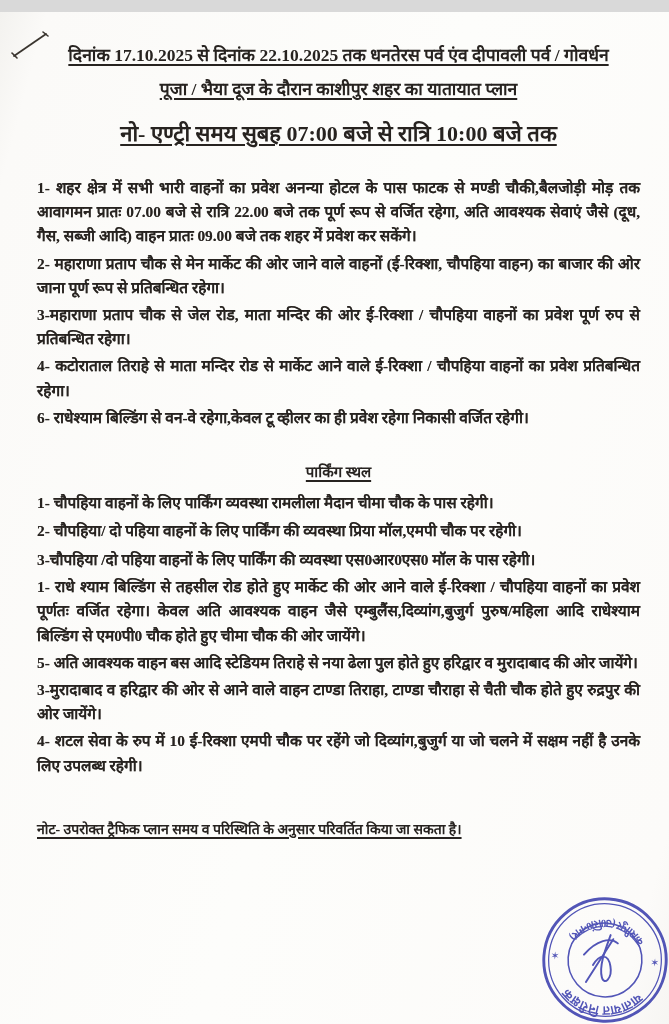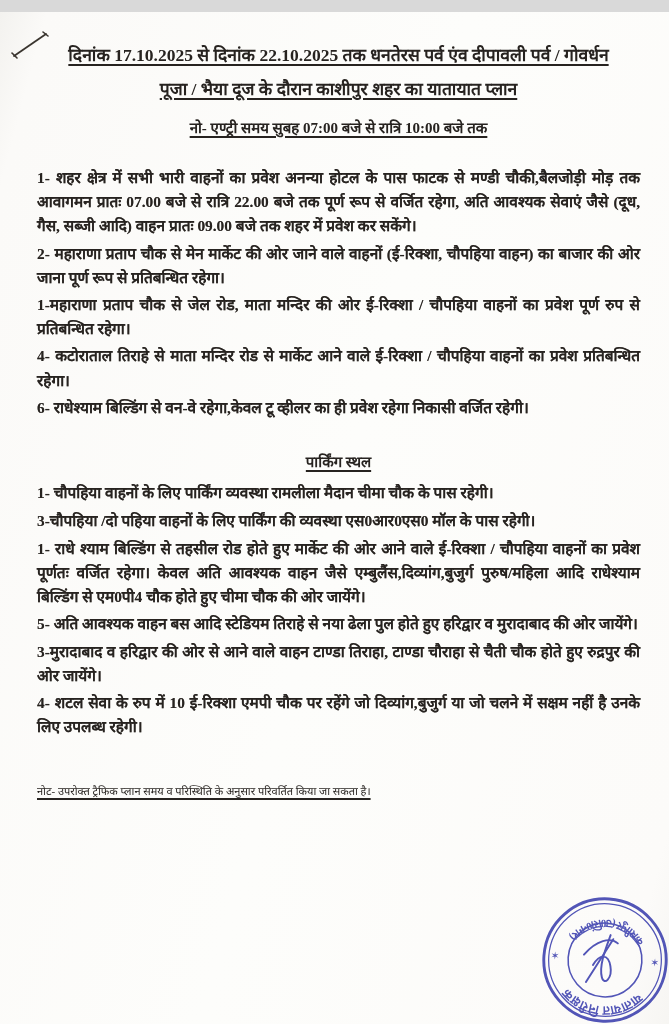--- a/index.html
+++ b/index.html
@@ -21,37 +21,37 @@
   }
   .doc-title .u,
   .no-entry .u,
   .sec-heading .u,
   .note .u{
     text-decoration:underline;
     text-underline-offset:3px;
     text-decoration-thickness:1.5px;
   }
   .no-entry{
-    text-align:center;font-weight:700;font-size:15px;margin-top:11px;
+    text-align:center;font-weight:700;font-size:22px;margin-top:11px;
   }
   .paras{margin-top:29px;}
   .para{
     margin:0 0 3px 0;
     font-size:15.4px;font-weight:700;line-height:24.2px;
     text-align:justify;
     text-shadow:0 0 .5px rgba(45,40,34,.5);
   }
   .sec-heading{
     text-align:center;font-weight:700;font-size:15px;
   }
   .parking-heading{margin-top:31px;margin-bottom:9px;}
   .diversion-heading{margin-top:36px;margin-bottom:9px;}
   .parking-paras .para{line-height:25.4px;text-align:left;}
   .note{
-    margin-top:40px;font-weight:400;font-size:11px;line-height:24px;
+    margin-top:40px;font-weight:700;font-size:14px;line-height:24px;
   }
   .checkmark{
     position:absolute;left:9px;top:15px;width:44px;height:34px;
   }
   .stamp{
     position:absolute;right:-4px;top:878px;width:136px;height:140px;
     transform:rotate(184deg);
     opacity:.88;
   }
 </style>
@@ -73,35 +73,36 @@
       <div><span class="u">पूजा / भैया दूज के दौरान काशीपुर शहर का यातायात प्लान</span></div>
     </div>
 
     <div class="no-entry">
       <span class="u">नो- एण्ट्री समय सुबह 07:00 बजे से रात्रि 10:00 बजे तक</span>
     </div>
 
     <div class="paras">
       <p class="para">1- शहर क्षेत्र में सभी भारी वाहनों का प्रवेश अनन्या होटल के पास फाटक से मण्डी चौकी,बैलजोड़ी मोड़ तक आवागमन प्रातः 07.00 बजे से रात्रि 22.00 बजे तक पूर्ण रूप से वर्जित रहेगा, अति आवश्यक सेवाएं जैसे (दूध, गैस, सब्जी आदि) वाहन प्रातः 09.00 बजे तक शहर में प्रवेश कर सकेंगे।</p>
       <p class="para">2- महाराणा प्रताप चौक से मेन मार्केट की ओर जाने वाले वाहनों (ई-रिक्शा, चौपहिया वाहन) का बाजार की ओर जाना पूर्ण रूप से प्रतिबन्धित रहेगा।</p>
-      <p class="para">1-महाराणा प्रताप चौक से जेल रोड, माता मन्दिर की ओर ई-रिक्शा / चौपहिया वाहनों का प्रवेश पूर्ण रुप से प्रतिबन्धित रहेगा।</p>
+      <p class="para">3-महाराणा प्रताप चौक से जेल रोड, माता मन्दिर की ओर ई-रिक्शा / चौपहिया वाहनों का प्रवेश पूर्ण रुप से प्रतिबन्धित रहेगा।</p>
       <p class="para">4- कटोराताल तिराहे से माता मन्दिर रोड से मार्केट आने वाले ई-रिक्शा / चौपहिया वाहनों का प्रवेश  प्रतिबन्धित रहेगा।</p>
       <p class="para">6- राधेश्याम बिल्डिंग से वन-वे रहेगा,केवल टू व्हीलर का ही प्रवेश रहेगा निकासी वर्जित रहेगी।</p>
     </div>
 
     <div class="sec-heading parking-heading">
       <span class="u">पार्किंग स्थल</span>
     </div>
     <div class="paras parking-paras" style="margin-top:0;">
       <p class="para">1- चौपहिया वाहनों के लिए पार्किंग व्यवस्था रामलीला मैदान चीमा चौक के पास रहेगी।</p>
+      <p class="para">2- चौपहिया/ दो पहिया वाहनों के लिए पार्किंग की व्यवस्था प्रिया मॉल,एमपी चौक पर रहेगी।</p>
       <p class="para">3-चौपहिया /दो पहिया वाहनों के लिए पार्किंग की व्यवस्था एस0आर0एस0 मॉल के पास रहेगी।</p>
     </div>
 
     <div class="paras" style="margin-top:0;">
-      <p class="para">1- राधे श्याम बिल्डिंग से तहसील रोड होते हुए मार्केट की ओर आने वाले ई-रिक्शा / चौपहिया वाहनों का प्रवेश पूर्णतः वर्जित रहेगा।  केवल अति  आवश्यक वाहन जैसे एम्बुलैंस,दिव्यांग,बुजुर्ग पुरुष/महिला आदि राधेश्याम बिल्डिंग से एम0पी4 चौक होते हुए चीमा चौक की ओर जायेंगे।</p>
+      <p class="para">1- राधे श्याम बिल्डिंग से तहसील रोड होते हुए मार्केट की ओर आने वाले ई-रिक्शा / चौपहिया वाहनों का प्रवेश पूर्णतः वर्जित रहेगा।  केवल अति  आवश्यक वाहन जैसे एम्बुलैंस,दिव्यांग,बुजुर्ग पुरुष/महिला आदि राधेश्याम बिल्डिंग से एम0पी0 चौक होते हुए चीमा चौक की ओर जायेंगे।</p>
       <p class="para">5- अति आवश्यक वाहन बस आदि स्टेडियम तिराहे से नया ढेला पुल होते हुए हरिद्वार व मुरादाबाद की ओर जायेंगे।</p>
       <p class="para">3-मुरादाबाद व हरिद्वार की ओर से आने वाले वाहन टाण्डा तिराहा, टाण्डा चौराहा से चैती चौक होते हुए रुद्रपुर की ओर जायेंगे।</p>
       <p class="para">4- शटल सेवा के रुप में 10 ई-रिक्शा एमपी चौक पर रहेंगे जो दिव्यांग,बुजुर्ग या जो चलने में सक्षम नहीं है उनके लिए उपलब्ध रहेगी।</p>
     </div>
 
     <div class="note">
       <span class="u">नोट- उपरोक्त ट्रैफिक प्लान समय व परिस्थिति के अनुसार परिवर्तित किया जा सकता है।</span>
     </div>
   </div>
 

